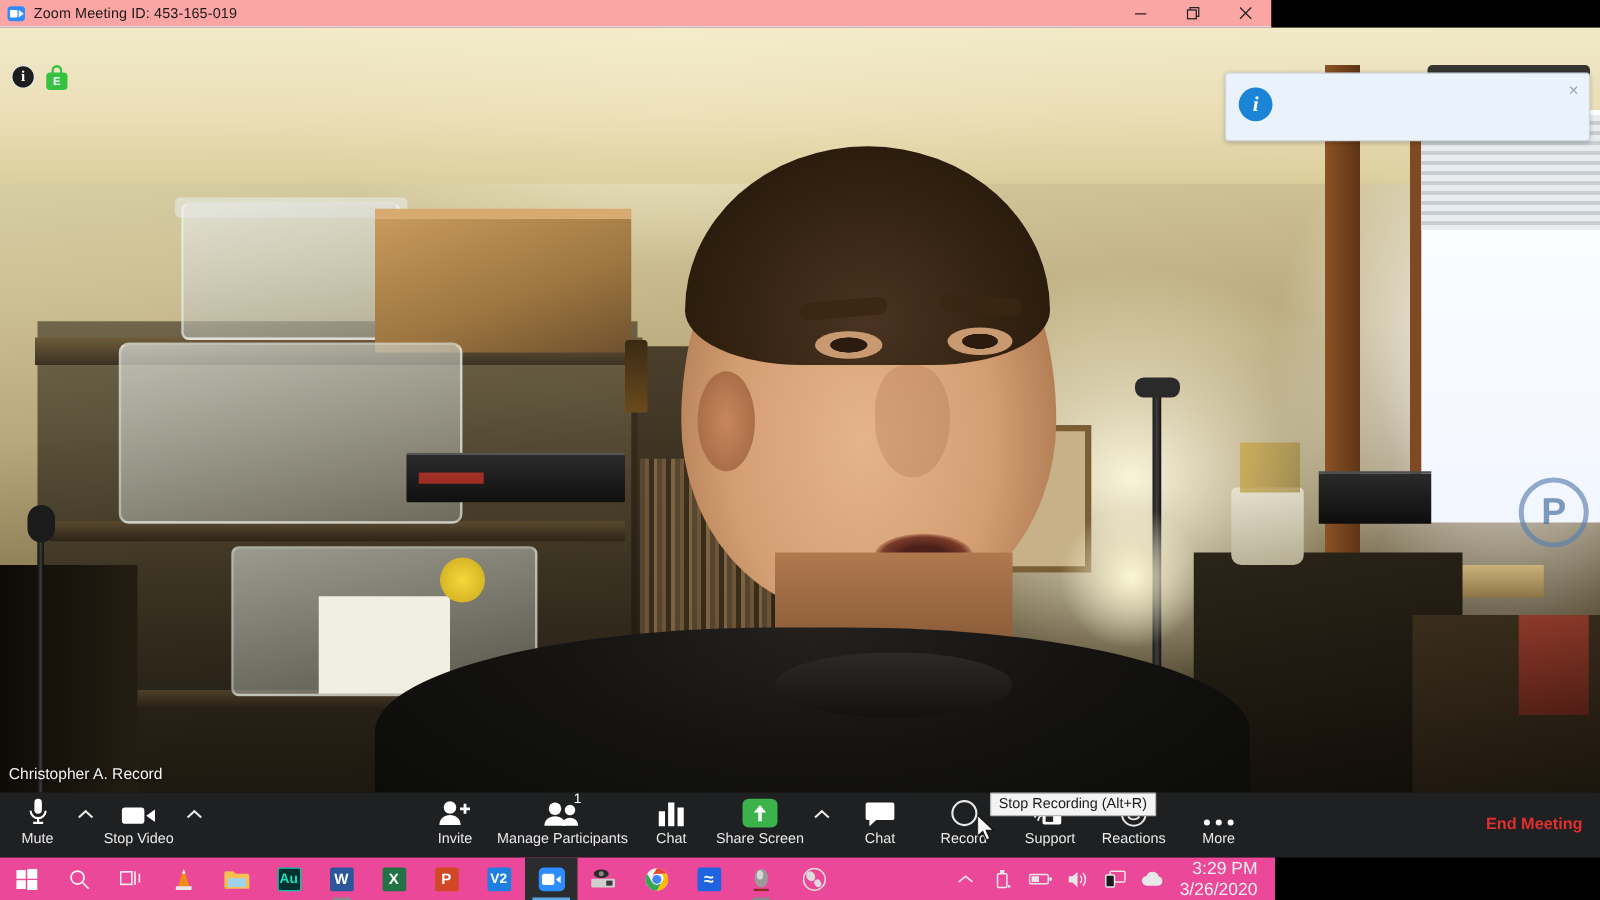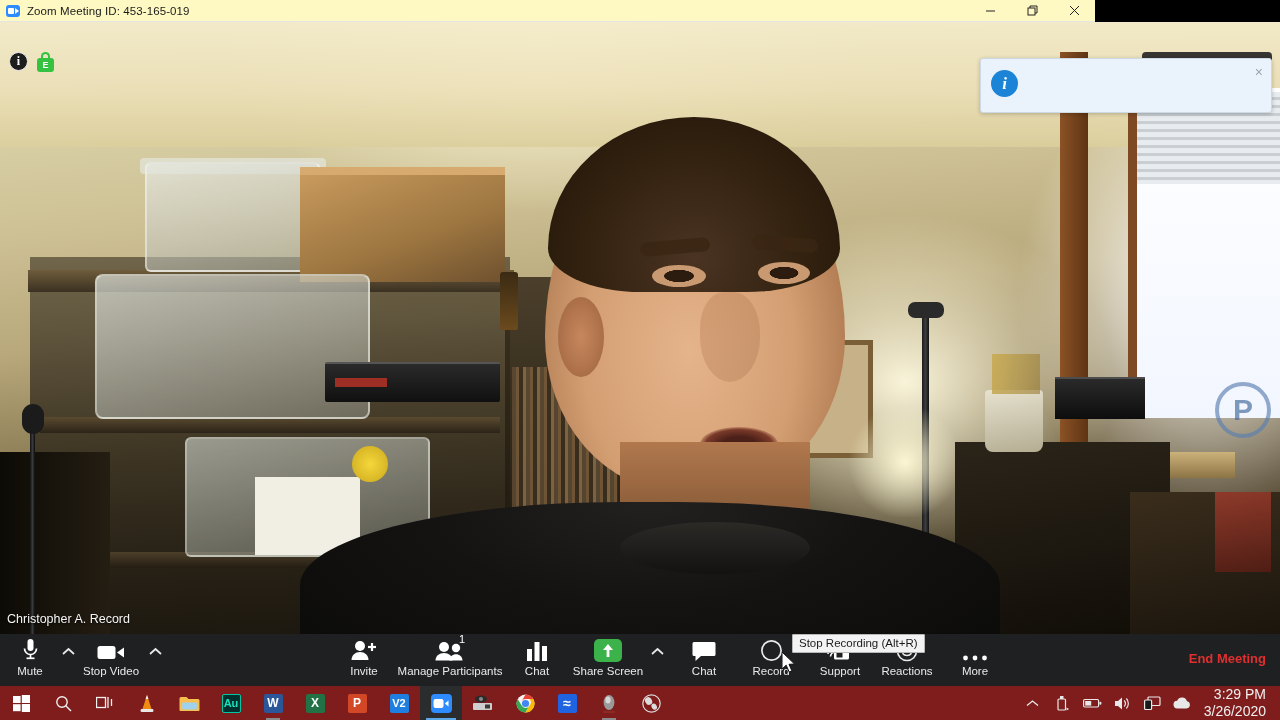--- a/index.html
+++ b/index.html
@@ -8,22 +8,22 @@
     overflow: hidden;
     font-family: "Liberation Sans", sans-serif;
     background: #000;
   }
 
   #app { position: relative; width: 1280px; height: 720px; }
 
   
   .titlebar {
     position: absolute; top: 0; left: 0;
-    width: 1095px; height: 22px;
-    background: #fef9c3;
+    width: 1017px; height: 22px;
+    background: #fca5a5;
     display: flex; align-items: center;
     border-bottom: 1px solid #e4e4e4;
     z-index: 40;
   }
   .tb-icon {
     width: 14px; height: 12px; margin-left: 6px; margin-right: 7px;
     background: #2d8cff; border-radius: 3px; position: relative;
   }
   .tb-icon::after {
     content: ""; position: absolute; right: 1.5px; top: 3px;
@@ -277,22 +277,22 @@
   .tooltip {
     position: absolute; left: 792px; top: 634px; z-index: 39;
     background: #f3f3f3; border: 1px solid #b7b7b7;
     color: #1a1a1a; font-size: 11.5px;
     padding: 2px 6px 3px; border-radius: 1px; white-space: nowrap;
   }
 
   
   .taskbar {
     position: absolute; left: 0; top: 686px;
-    width: 1280px; height: 34px;
-    background: #7f1d1d; display: flex; align-items: flex-end;
+    width: 1020px; height: 34px;
+    background: #ec4899; display: flex; align-items: flex-end;
     z-index: 45;
   }
   .tk { width: 42px; height: 34px; display:flex; align-items:center; justify-content:center; position: relative; }
   .tk.active { background: #2b2c2e; }
   .tk.active::after {
     content:""; position:absolute; bottom:0; left:6px; right:6px; height:2px; background:#5ba8e8;
   }
   .tk.underline::after {
     content:""; position:absolute; bottom:0; left:14px; right:14px; height:2px; background:#8a8a8a;
   }

